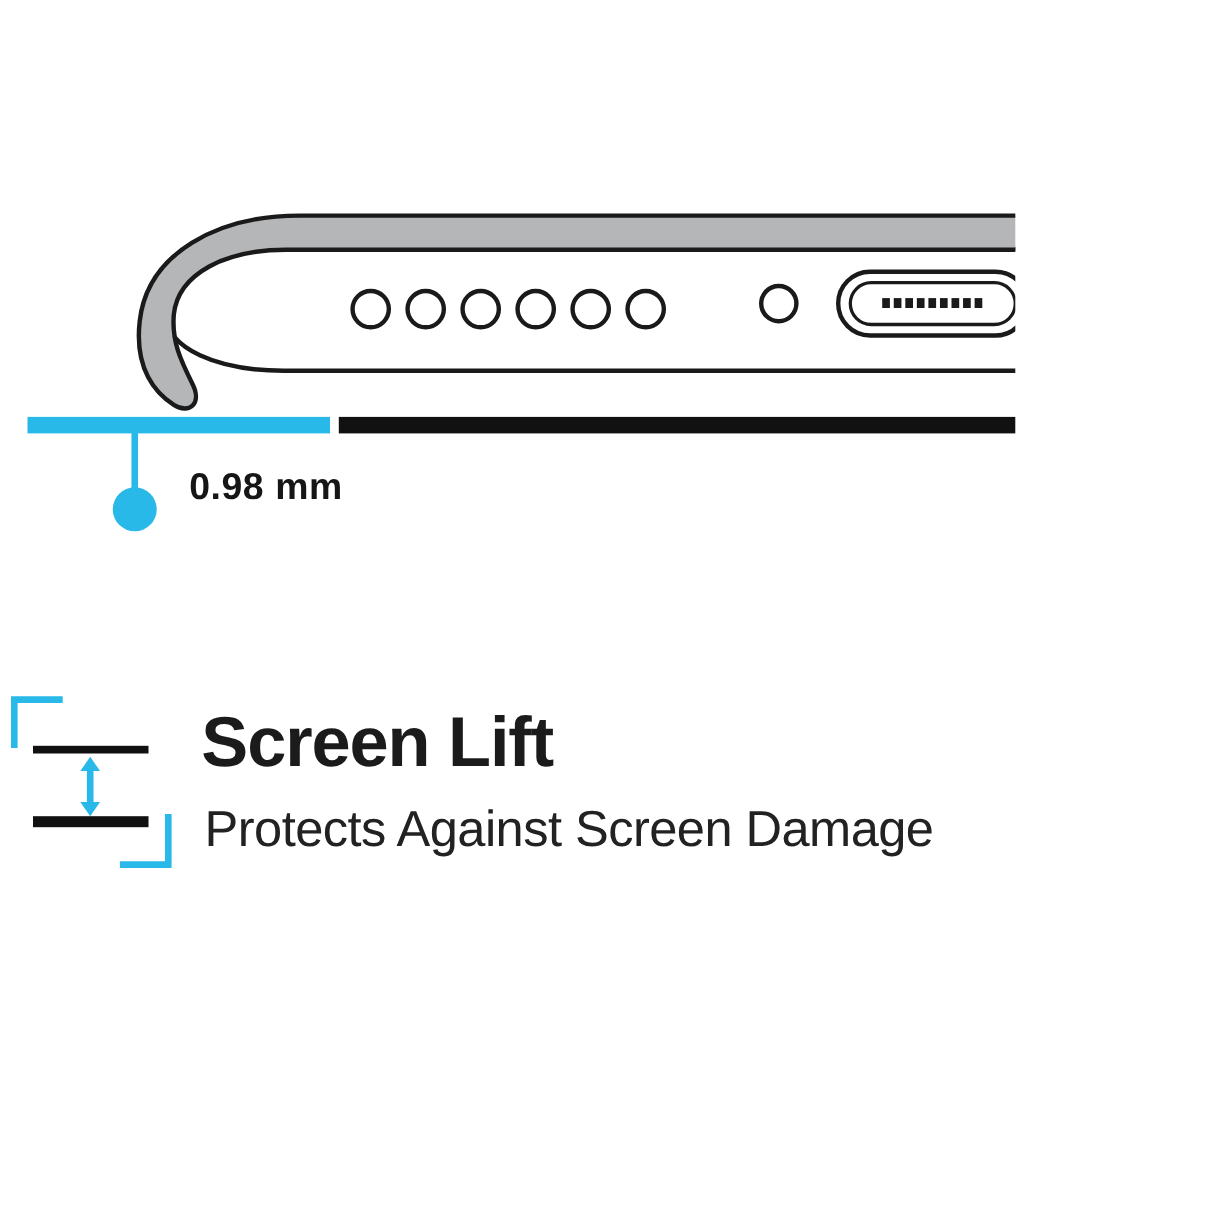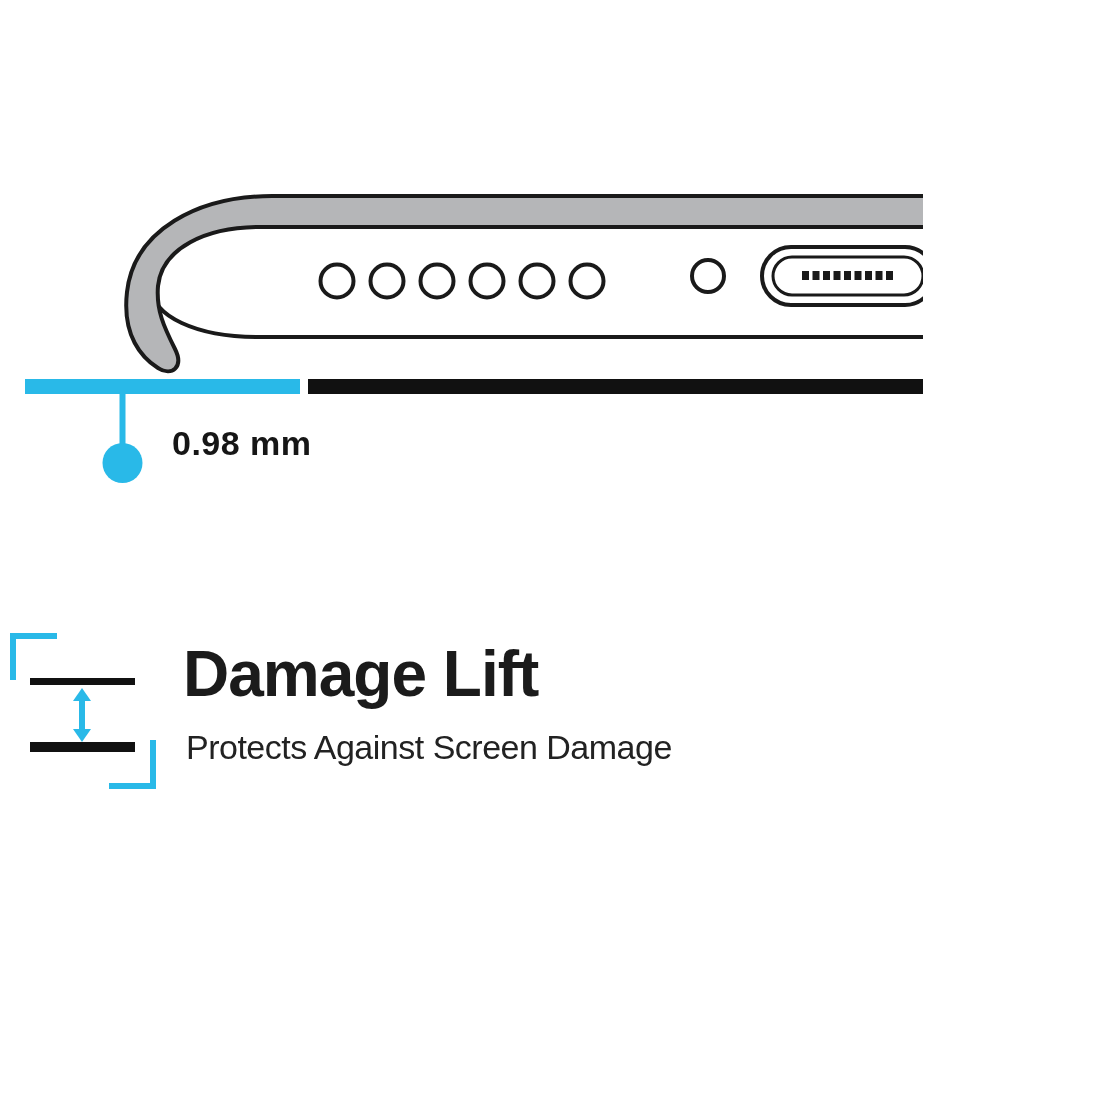--- a/index.html
+++ b/index.html
@@ -32,21 +32,21 @@
     font-weight: bold;
     color: #1b1b1b;
     letter-spacing: -1px;
     line-height: 1.0;
     white-space: nowrap;
   }
   .feature-subtitle {
     position: absolute;
     left: 186px;
     top: 730px;
-    font-size: 34px;
+    font-size: 46px;
     font-weight: 500;
     color: #222222;
     letter-spacing: -0.5px;
     line-height: 1.0;
     white-space: nowrap;
     text-align: center;
   }
 </style>
 </head>
 <body>
@@ -107,17 +107,17 @@
       <polygon points="77,60 68,73 86,73" fill="#29b9e8"></polygon>
       <rect x="74" y="72" width="6" height="31" fill="#29b9e8"></rect>
       <polygon points="77,114 68,101 86,101" fill="#29b9e8"></polygon>
     </g>
 
     <rect x="25" y="114" width="105" height="10" fill="#111111"></rect>
 
     <polyline points="148,112 148,158 104,158" fill="none" stroke="#29b9e8" stroke-width="6"></polyline>
   </svg>
 
-  <div class="feature-title">Damage Lift</div>
+  <div class="feature-title">Screen Lift</div>
 
   <div class="feature-subtitle">Protects Against Screen Damage</div>
 
 </div>
 
 </body></html>

